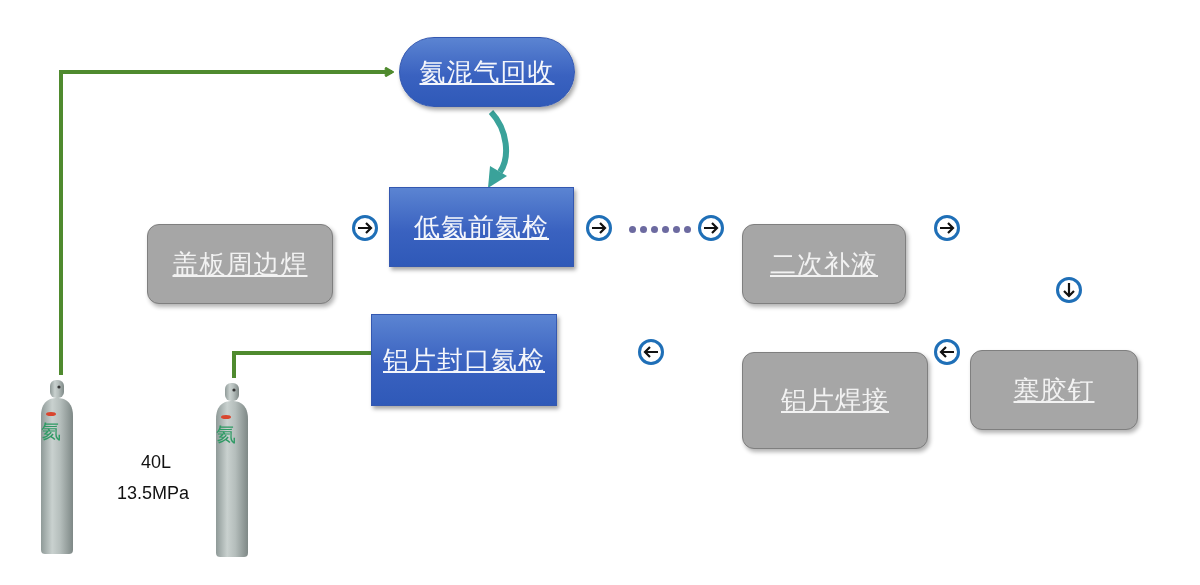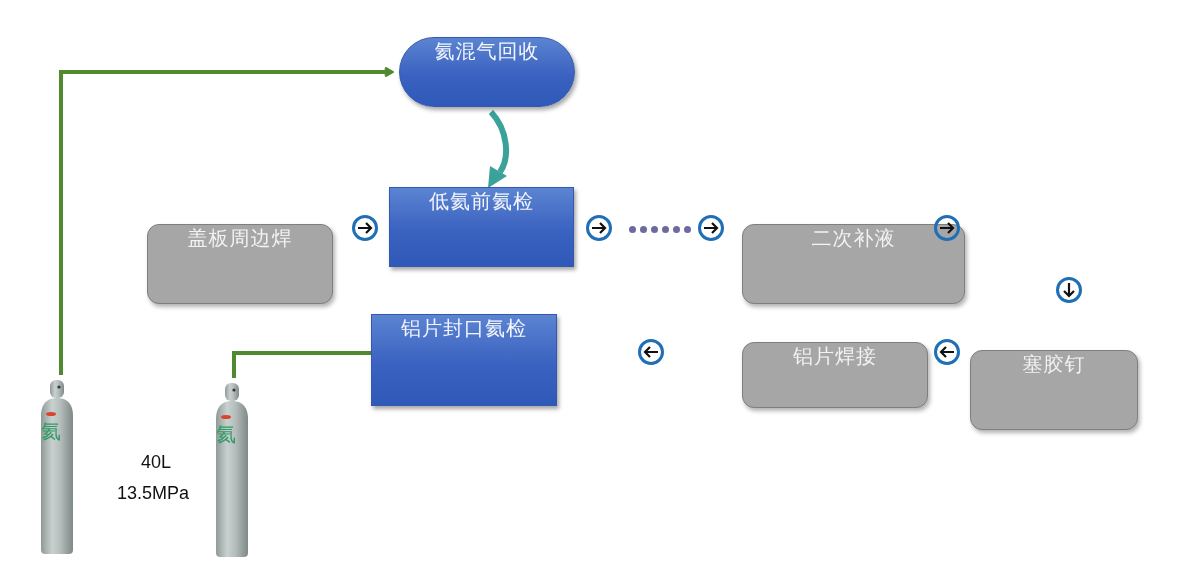--- a/index.html
+++ b/index.html
@@ -2,22 +2,22 @@
 <html><head>
 <meta charset="utf-8">
 <style>
   html, body { margin: 0; padding: 0; }
   body {
     width: 1200px; height: 585px; position: relative; overflow: hidden;
     background: #ffffff;
     font-family: "DejaVu Sans", "Liberation Sans", sans-serif;
   }
   .node {
-    position: absolute; display: flex; align-items: flex-start; justify-content: center;
-    color: #f4f6fb; font-size: 20px; letter-spacing: 1px; box-sizing: border-box;
+    position: absolute; display: flex; align-items: center; justify-content: center;
+    color: #f4f6fb; font-size: 26px; letter-spacing: 1px; box-sizing: border-box; text-decoration: underline;
   }
   .node.blue {
     background: linear-gradient(#5b84d2, #3a62c0 55%, #2f59b8);
     border: 1px solid #3458b0;
     box-shadow: 2px 3px 4px rgba(0,0,0,0.35);
     border-radius: 0;
   }
   .node.pill { border-radius: 40px; }
   .node.gray {
     background: #a6a6a6;
@@ -59,29 +59,29 @@
 </div>
 
 <div class="node gray" style="left:147px;top:187px;width:186px;height:80px;">
   <span>盖板周边焊</span>
 </div>
 
 <div class="node blue" style="left:389px;top:187px;width:185px;height:80px;">
   <span>低氦前氦检</span>
 </div>
 
-<div class="node gray" style="left:742px;top:187px;width:223px;height:80px;">
+<div class="node gray" style="left:742px;top:187px;width:164px;height:80px;">
   <span>二次补液</span>
 </div>
 
 <div class="node gray" style="left:970px;top:313px;width:168px;height:80px;">
   <span>塞胶钉</span>
 </div>
 
-<div class="node gray" style="left:742px;top:305px;width:186px;height:66px;">
+<div class="node gray" style="left:742px;top:315px;width:186px;height:97px;">
   <span>铝片焊接</span>
 </div>
 
 <div class="node blue" style="left:371px;top:314px;width:186px;height:92px;">
   <span>铝片封口氦检</span>
 </div>
 
 <div class="circ" style="left:352px;top:215px;">
   <svg viewBox="0 0 18 18">
       <path d="M2,9 H15 M10,4 L15,9 L10,14" fill="none" stroke="#111" stroke-width="2.2"></path>

